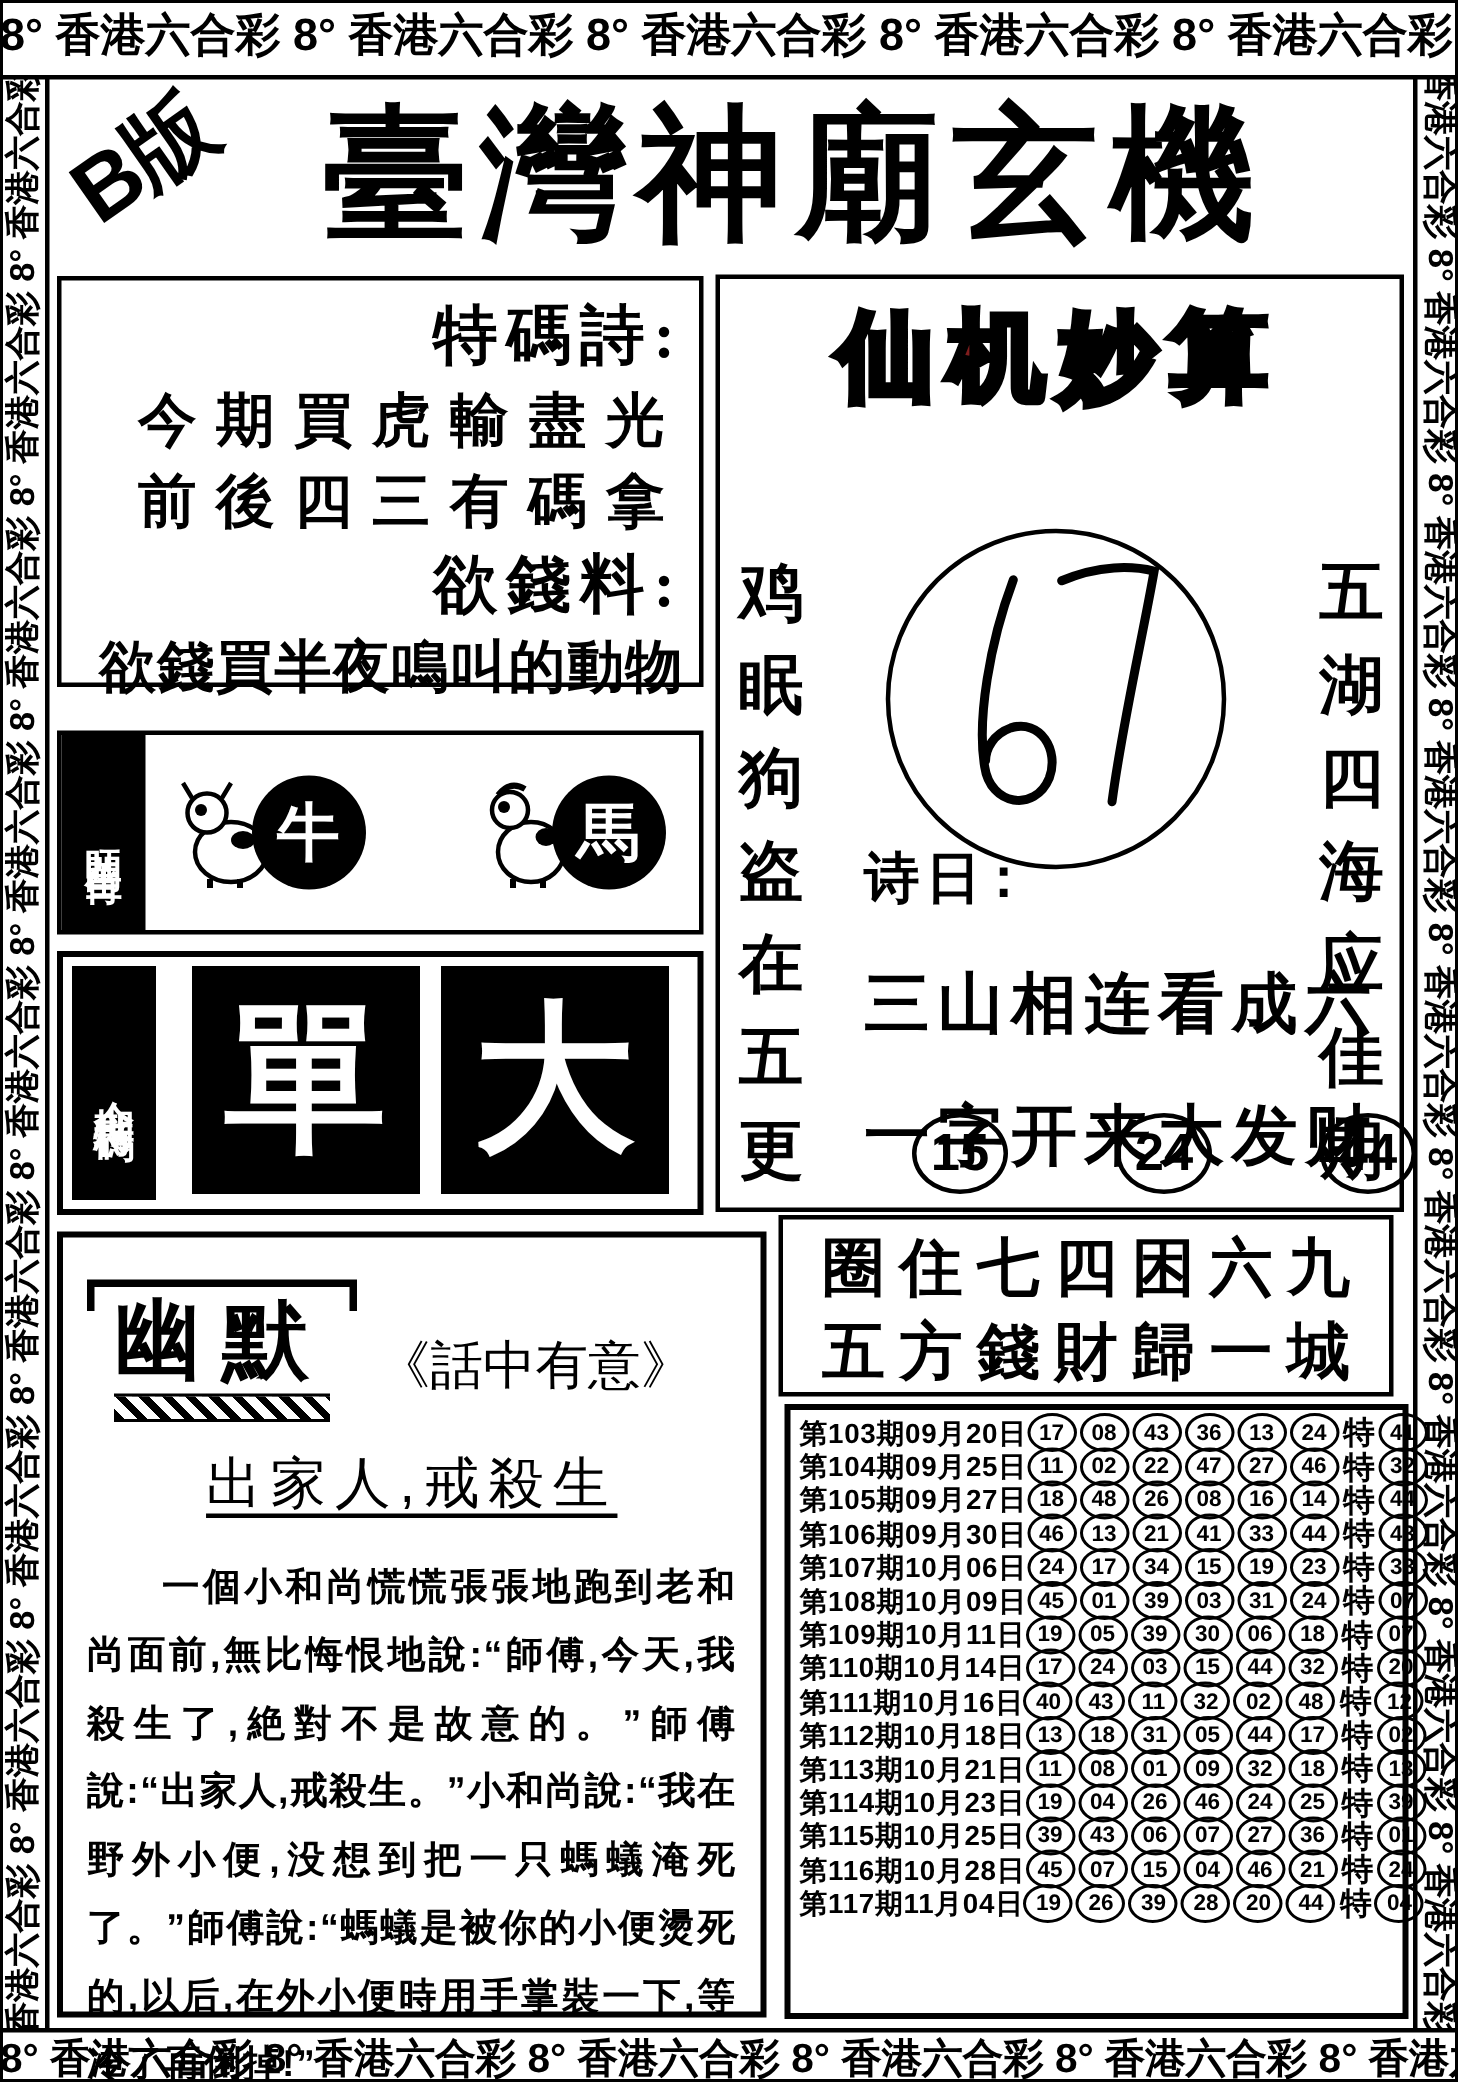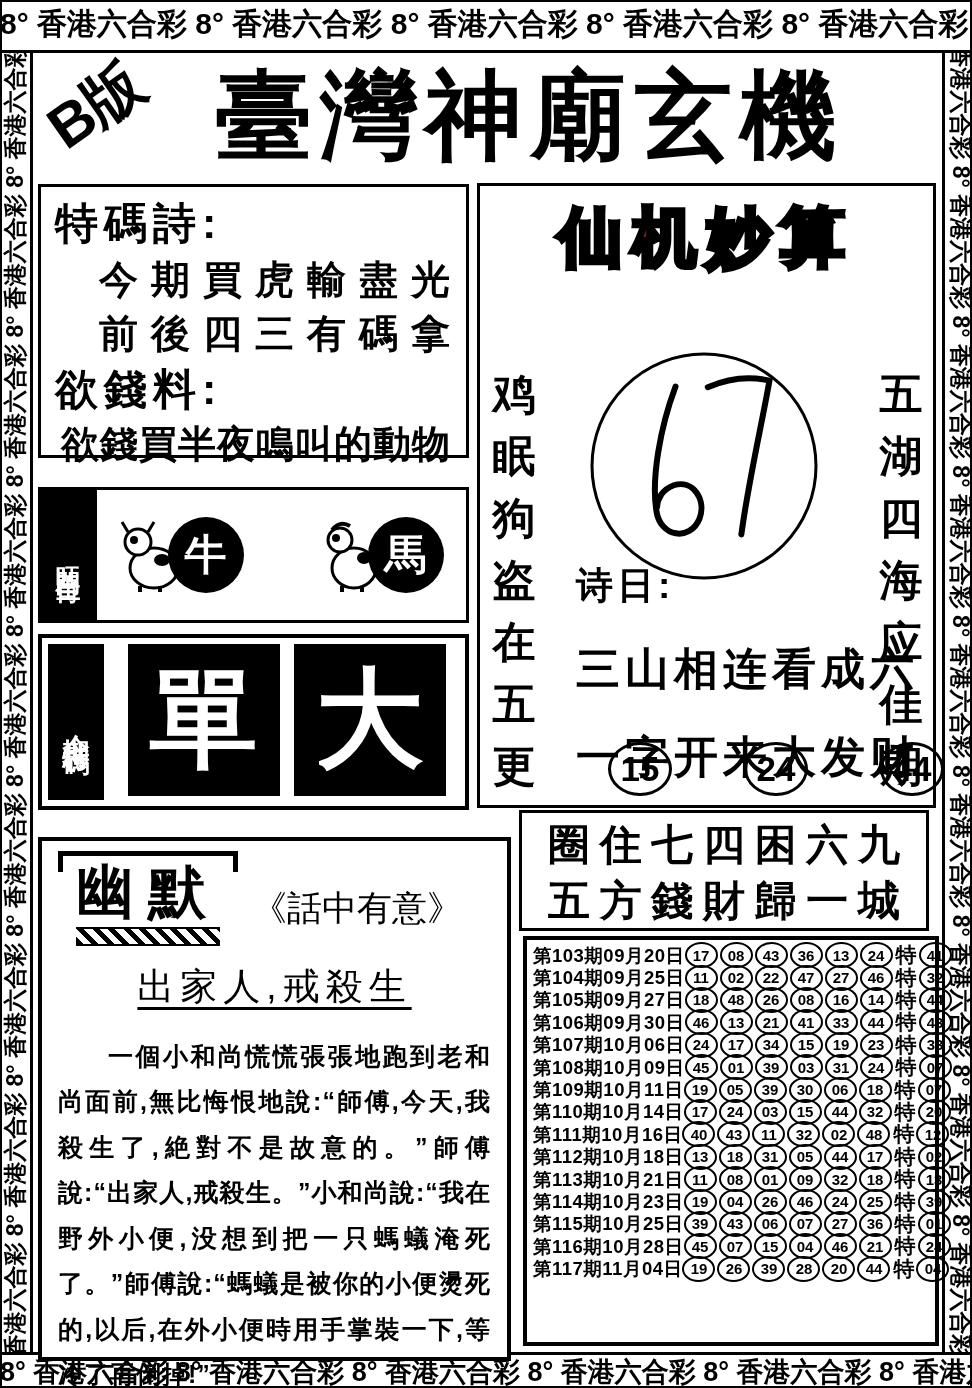--- a/index.html
+++ b/index.html
@@ -20,21 +20,21 @@
   
   .edition{position:absolute;left:46px;top:66px;font-size:60px;font-weight:900;
            transform:rotate(-35deg);letter-spacing:-2px;}
   .page-title{position:absolute;left:150px;top:52px;width:760px;text-align:center;
            font-size:97px;font-weight:900;letter-spacing:8px;}
   
   .box{position:absolute;background:#fff;border:3px solid #000;box-sizing:border-box;}
   
   .box-poem{left:38px;top:184px;width:431px;height:274px;display:flex;flex-direction:column;
             justify-content:space-between;padding:8px 10px 6px 14px;
-            font-family:Liberation Sans, sans-serif;}
+            font-family:Liberation Serif, serif;align-items:flex-end;}
   .poem-label{font-size:43px;font-weight:900;letter-spacing:6px;}
   .poem-line{font-size:39px;font-weight:700;letter-spacing:13px;padding-left:44px;white-space:nowrap;}
   .money-line{font-size:38px;font-weight:700;letter-spacing:1px;padding-left:6px;white-space:nowrap;}
   
   .box-zodiac{left:38px;top:487px;width:431px;height:136px;display:flex;}
   .vlabel{background:#000;color:#fff;writing-mode:vertical-rl;text-orientation:upright;
           display:flex;align-items:center;justify-content:center;font-weight:900;}
   .zlabel{width:56px;font-size:25px;letter-spacing:4px;}
   .zbadges{flex:1;display:flex;align-items:center;justify-content:center;gap:76px;}
   .zbadge{display:flex;align-items:center;}
@@ -50,32 +50,32 @@
            justify-content:center;font-size:108px;font-weight:900;}
   
   .box-immortal{left:477px;top:183px;width:459px;height:625px;}
   .imm-title{position:absolute;left:0;top:8px;width:100%;text-align:center;font-size:64px;
              font-weight:900;letter-spacing:10px;color:#7f1d1d;-webkit-text-stroke:5px #000;}
   .imm-vert{position:absolute;top:180px;height:430px;width:52px;display:flex;flex-direction:column;
             justify-content:space-between;align-items:center;font-size:43px;font-weight:700;}
   .imm-vert-left{left:8px;}
   .imm-vert-right{right:6px;}
   .imm-svg{position:absolute;left:104px;top:160px;}
-  .imm-poem{position:absolute;left:96px;top:375px;}
+  .imm-poem{position:absolute;left:96px;top:375px;font-family:Liberation Mono, monospace;}
   .imm-poem-label{font-size:37px;font-weight:900;letter-spacing:4px;margin-bottom:8px;}
   .imm-poem-line{font-size:44px;font-weight:700;letter-spacing:5px;margin-bottom:10px;white-space:nowrap;margin-top:29px;}
   .imm-nums{position:absolute;left:128px;top:556px;display:flex;gap:72px;}
   .num-big{width:58px;height:48px;border:3px solid #000;border-radius:50%;display:flex;
            align-items:center;justify-content:center;font-size:35px;font-weight:700;}
   
   .box-phrase{left:519px;top:810px;width:410px;height:121px;display:flex;flex-direction:column;
               justify-content:space-evenly;padding:4px 26px;font-family:"Liberation Serif",serif;}
   .phrase-line{display:flex;justify-content:space-between;font-size:42px;font-weight:700;}
   
-  .box-humor{left:38px;top:821px;width:473px;height:524px;border-width:4px;padding:10px 16px;margin-top:16px;}
+  .box-humor{left:38px;top:821px;width:473px;height:524px;border-width:4px;padding:28px 16px;}
   .humor-head{display:flex;align-items:flex-start;gap:14px;}
   .humor-title-wrap{position:relative;padding:6px 18px 0 18px;border-top:5px solid #000;}
   .humor-title-wrap::before,.humor-title-wrap::after{content:"";position:absolute;top:0;width:5px;
       height:16px;background:#000;}
   .humor-title-wrap::before{left:0;} .humor-title-wrap::after{right:0;}
   .humor-title{font-size:58px;font-weight:900;letter-spacing:14px;line-height:1.05;}
   .braid{height:15px;margin-top:4px;border-top:2px solid #000;border-bottom:2px solid #000;
          background:repeating-linear-gradient(45deg,#000 0 5px,#fff 5px 11px),
                     repeating-linear-gradient(-45deg,#000 0 5px,rgba(255,255,255,0) 5px 11px);}
   .humor-sub{font-size:35px;font-weight:400;margin-top:34px;white-space:nowrap;}

